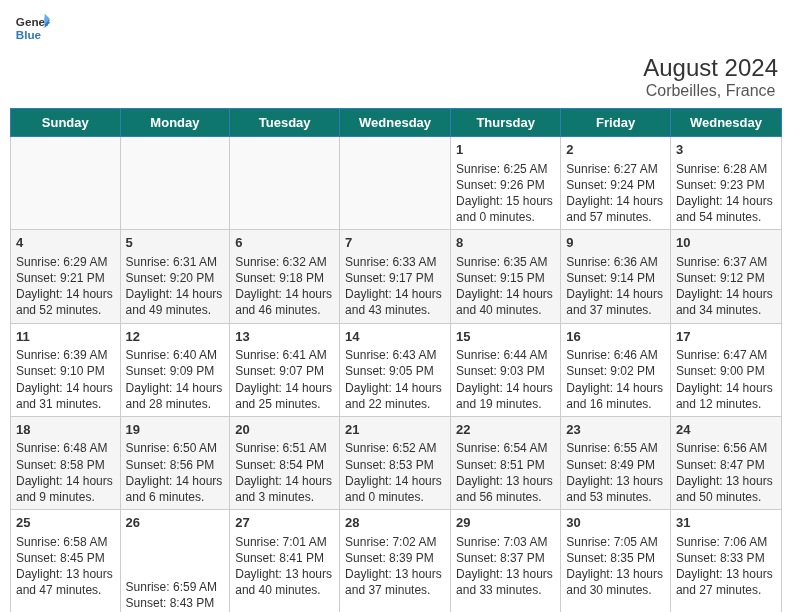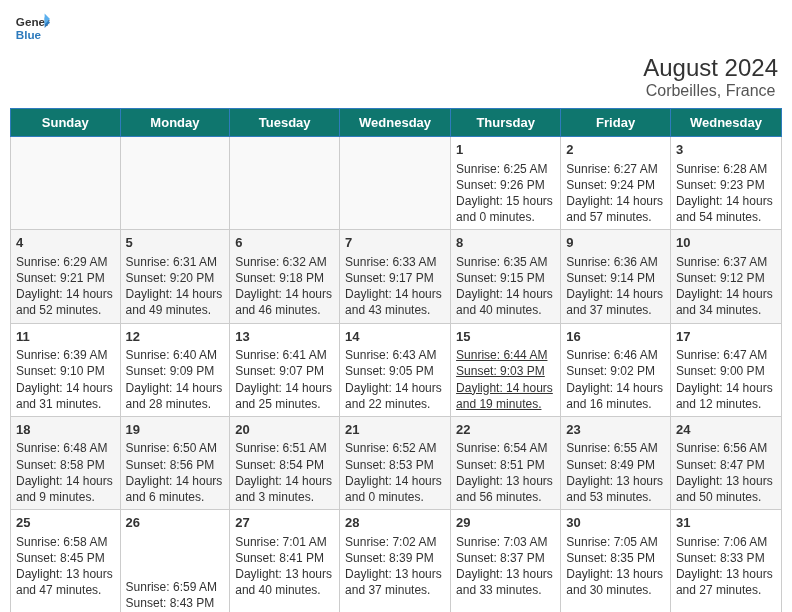--- a/index.html
+++ b/index.html
@@ -216,21 +216,21 @@
         </td>
         <td>
           <span class="day-number">14</span>
           <div class="day-info" style="white-space: pre-line;">Sunrise: 6:43 AM
 Sunset: 9:05 PM
 Daylight: 14 hours
 and 22 minutes.</div>
         </td>
         <td>
           <span class="day-number">15</span>
-          <div class="day-info" style="white-space: pre-line; text-decoration: underline;">Sunrise: 6:44 AM
+          <div class="day-info" style="white-space: pre-line;">Sunrise: 6:44 AM
 Sunset: 9:03 PM
 Daylight: 14 hours
 and 19 minutes.</div>
         </td>
         <td>
           <span class="day-number">16</span>
           <div class="day-info" style="white-space: pre-line;">Sunrise: 6:46 AM
 Sunset: 9:02 PM
 Daylight: 14 hours
 and 16 minutes.</div>

